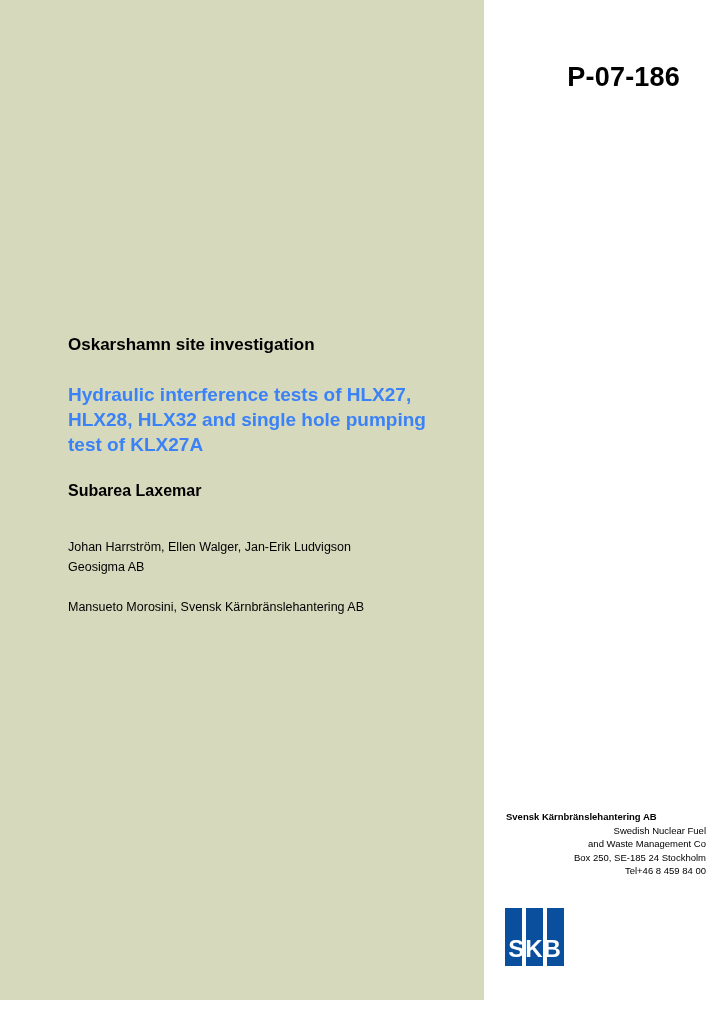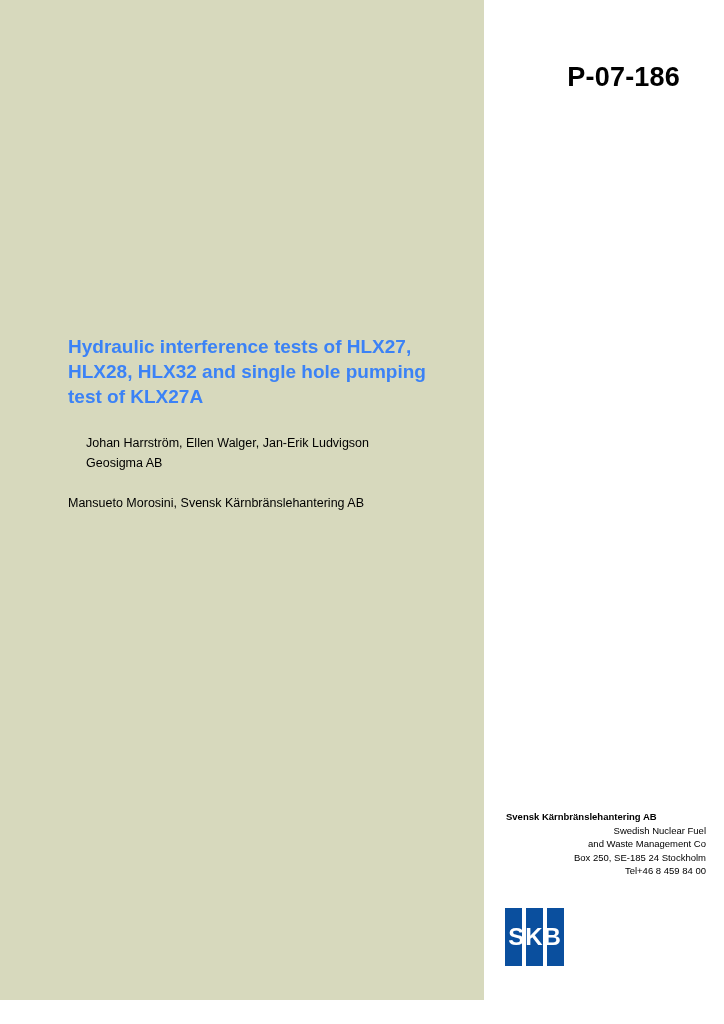--- a/index.html
+++ b/index.html
@@ -67,21 +67,21 @@
     font-size: 16px;
     font-weight: bold;
     color: #000000;
     margin: 0 0 36px 0;
     line-height: 20px;
   }
   .authors {
     font-size: 12.5px;
     color: #000000;
     line-height: 20px;
-    margin: 0 0 20px 18px;
+    margin: 0 0 20px 0;
   }
   .authors-second {
     font-size: 12.5px;
     color: #000000;
     line-height: 20px;
     margin: 0;
   }
   
   .publisher {
     position: absolute;
@@ -118,21 +118,21 @@
     width: 17px;
     height: 58px;
     background: #0a4f9e;
   }
   .logo-box.b1 { left: 0; }
   .logo-box.b2 { left: 21px; }
   .logo-box.b3 { left: 42px; }
   .logo-text {
     position: absolute;
     left: 0;
-    top: 0;
+    top: 12px;
     width: 60px;
     height: 58px;
     color: #ffffff;
     font-size: 24px;
     font-weight: bold;
     letter-spacing: 1px;
     display: flex;
     align-items: center;
     justify-content: center;
     font-family: "Liberation Sans", sans-serif;
@@ -149,21 +149,23 @@
 </head>
 <body>
 
 <div class="page">
 
   <div class="left-panel"></div>
 
   <div class="report-number">P-07-186</div>
 
   <div class="title-block">
+    <div class="site-investigation">Oskarshamn site investigation</div>
     <div class="main-title">Hydraulic interference tests of HLX27, HLX28, HLX32 and single hole pumping test of KLX27A</div>
+    <div class="subarea">Subarea Laxemar</div>
     <div class="authors">
       <div>Johan Harrström, Ellen Walger, Jan-Erik Ludvigson</div>
       <div>Geosigma AB</div>
     </div>
     <div class="authors-second">Mansueto Morosini, Svensk Kärnbränslehantering AB</div>
   </div>
 
   <div class="publisher">
     <span class="org">Svensk Kärnbränslehantering AB</span>
     <span class="line">Swedish Nuclear Fuel</span>

